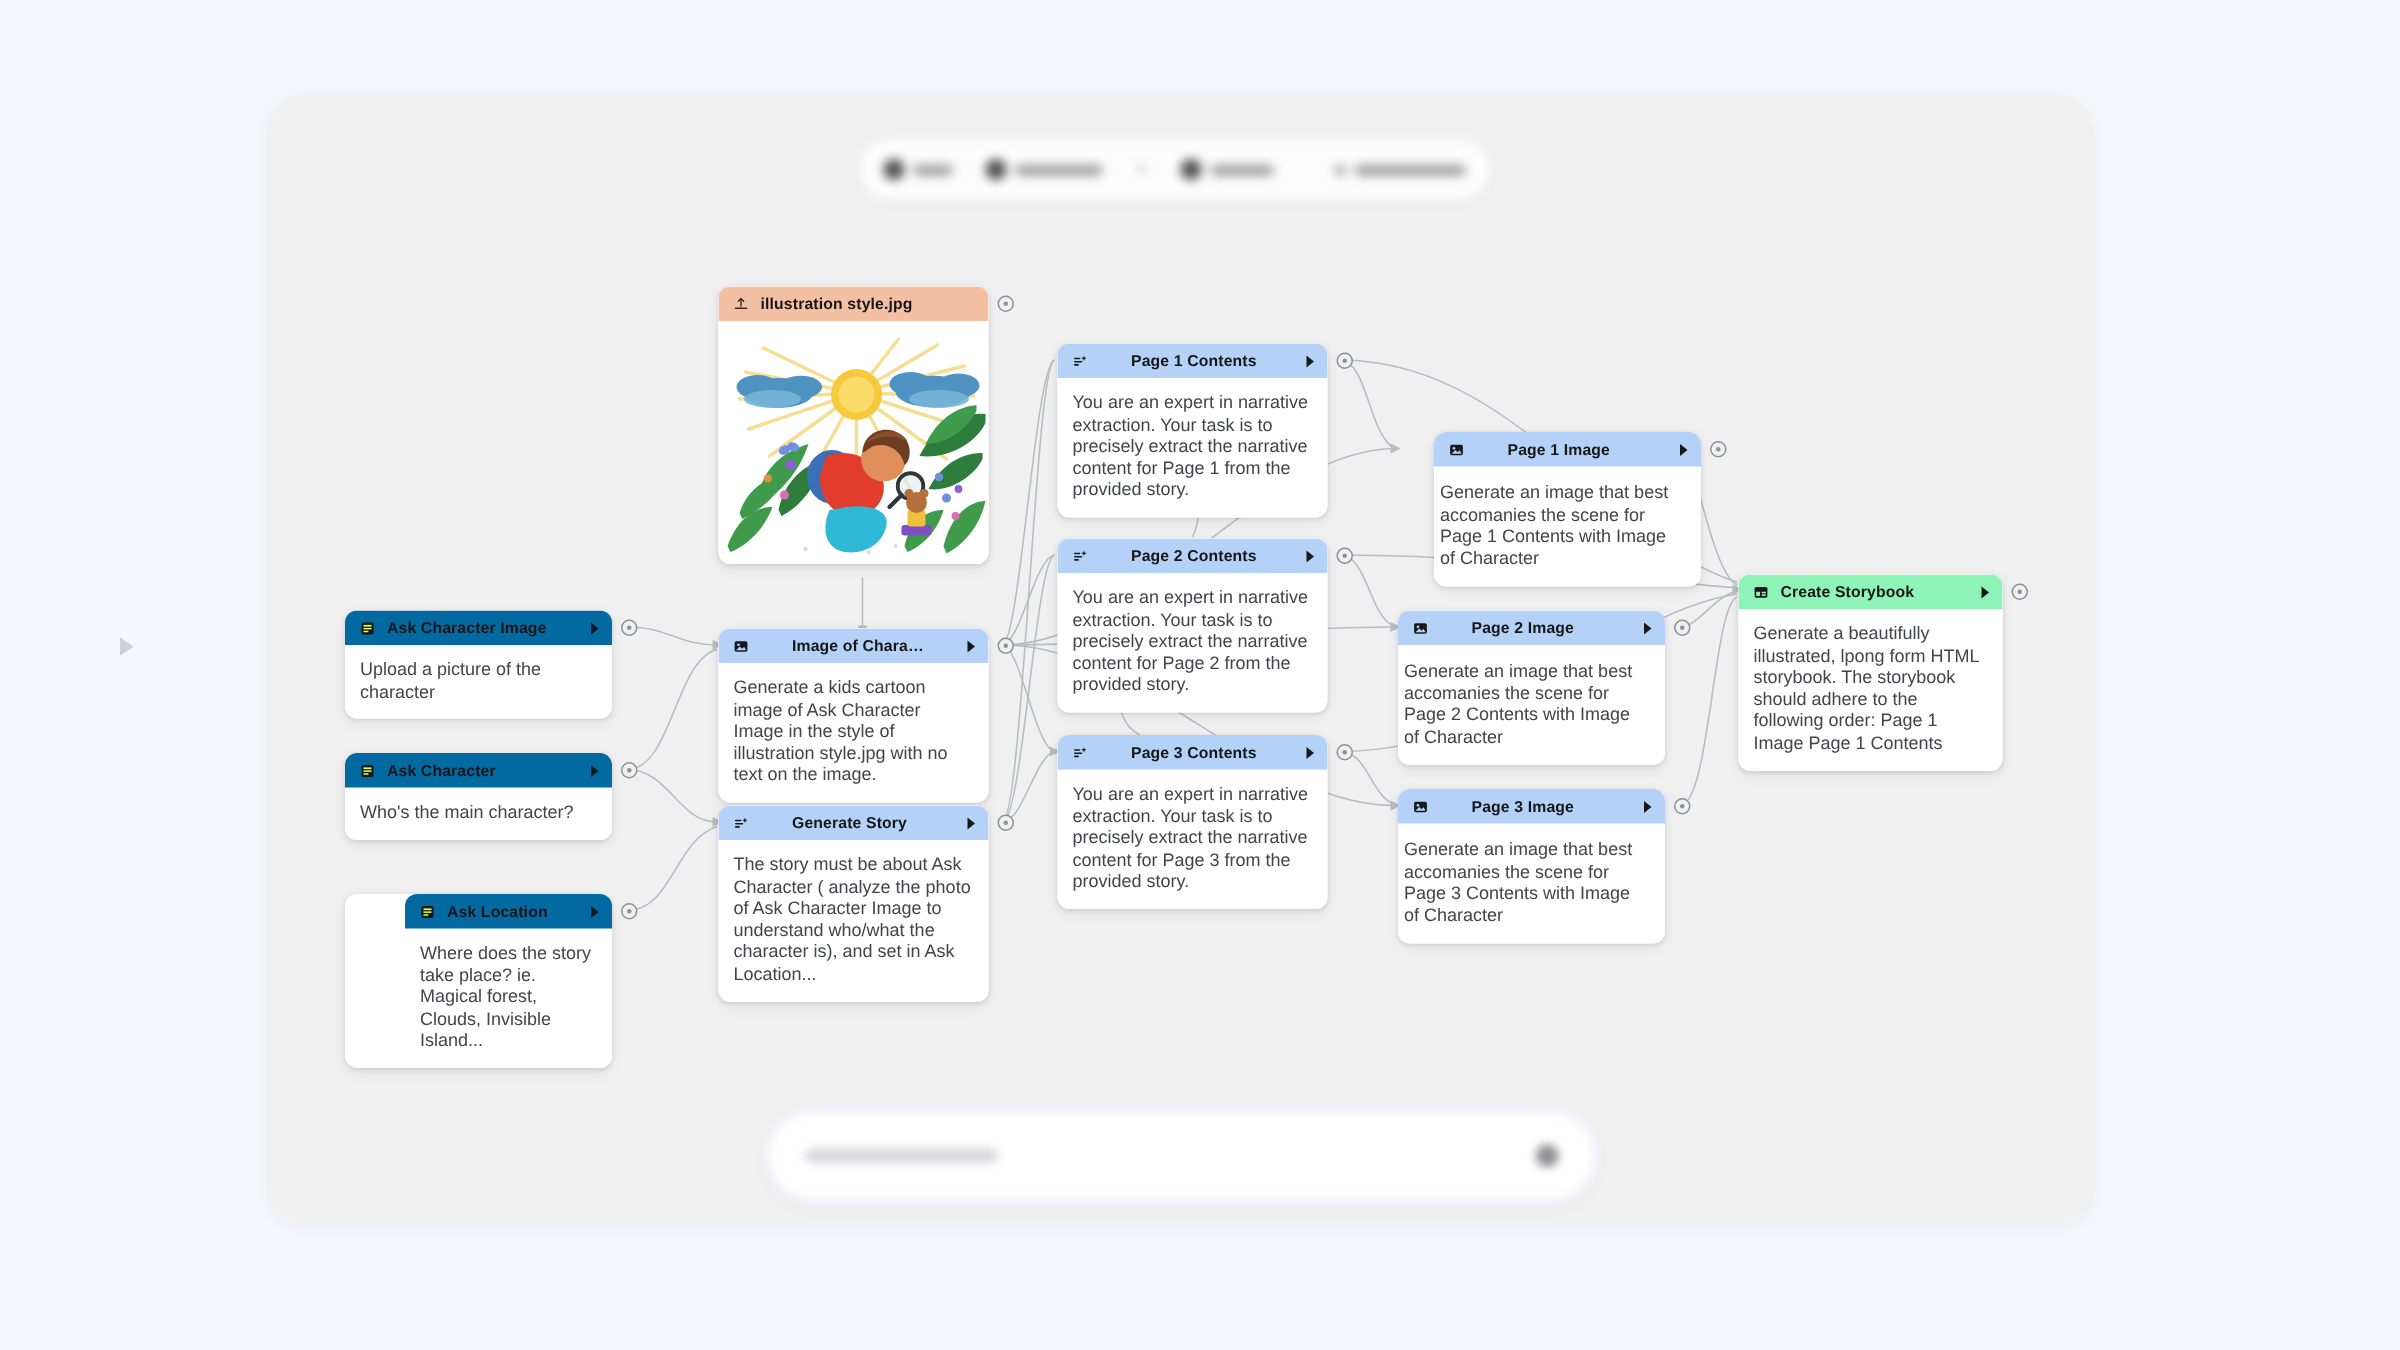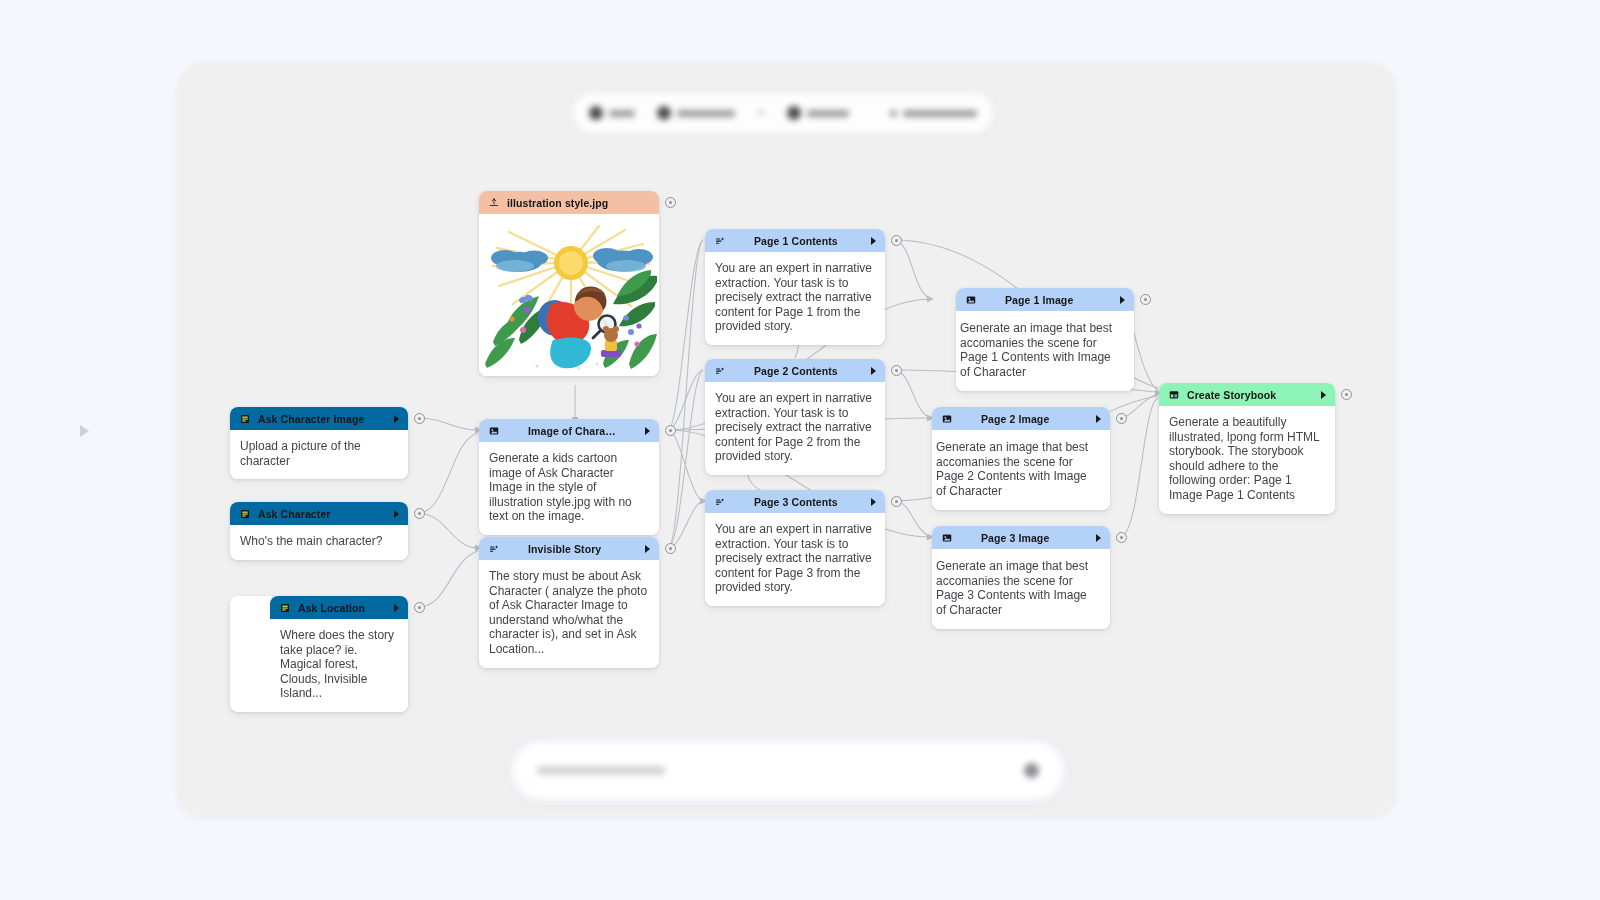--- a/index.html
+++ b/index.html
@@ -438,21 +438,21 @@
 
   <div class="node w180" style="left:479px; top:537px;">
     <div class="node-inner">
       <div class="node-head head-blue">
         <svg class="head-icon" viewBox="0 0 24 24">
           <rect x="4" y="7" width="8.5" height="2.1" rx="1" fill="#17181c"></rect>
           <rect x="4" y="11.2" width="11" height="2.1" rx="1" fill="#17181c"></rect>
           <rect x="4" y="15.4" width="6.5" height="2.1" rx="1" fill="#17181c"></rect>
           <path d="M17.2 4.4 L18.2 6.8 L20.6 7.8 L18.2 8.8 L17.2 11.2 L16.2 8.8 L13.8 7.8 L16.2 6.8 Z" fill="#17181c"></path>
         </svg>
-        <span class="node-title">Invisible Story</span>
+        <span class="node-title">Generate Story</span>
         <span class="run-tri"></span>
       </div>
       <div class="node-body">The story must be about Ask Character ( analyze the photo of Ask Character Image to understand who/what the character is), and set in Ask Location...</div>
     </div>
     <div class="port"></div>
   </div>
 
   <div class="node w180" style="left:705px; top:229px;">
     <div class="node-inner">
       <div class="node-head head-blue">

